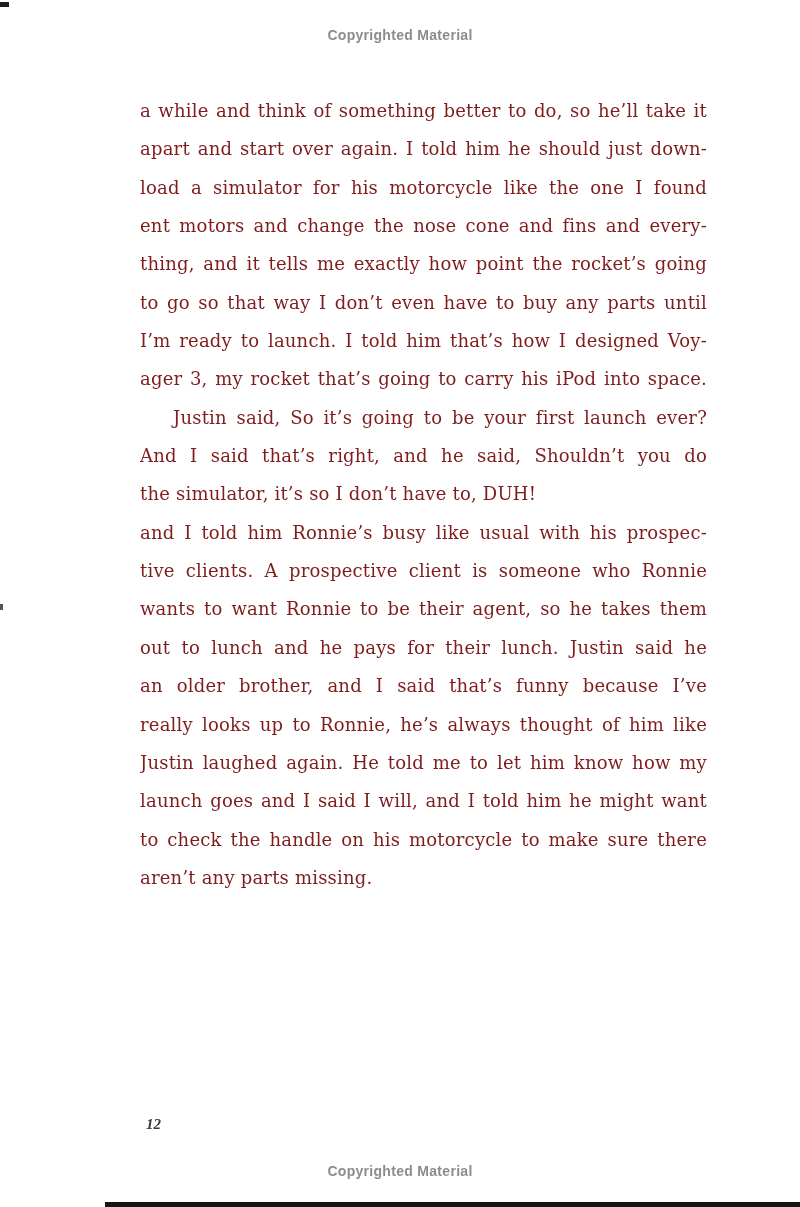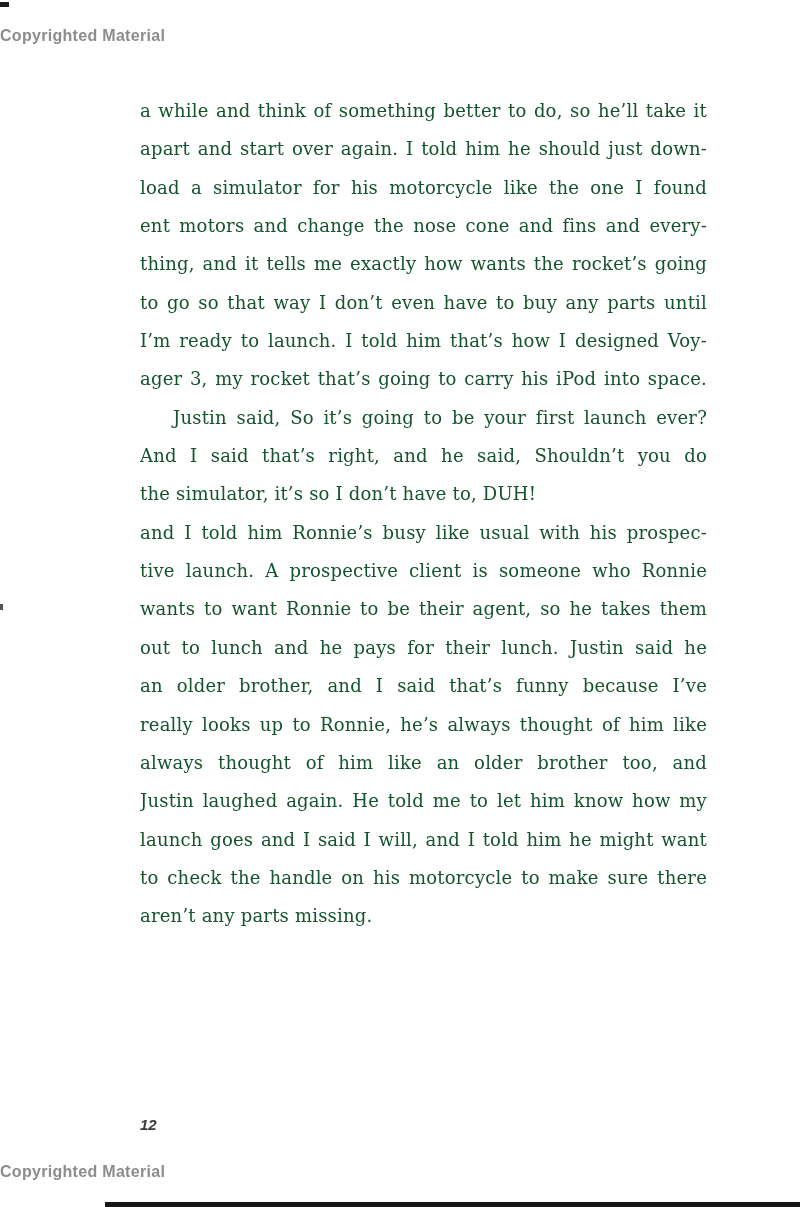--- a/index.html
+++ b/index.html
@@ -12,36 +12,36 @@
     width: 800px;
     height: 1207px;
     background: #ffffff;
     overflow: hidden;
     font-family: "DejaVu Serif", serif;
   }
   .notice {
     position: absolute;
     left: 0;
     width: 100%;
-    text-align: left;
+    text-align: center;
     font-family: "Liberation Sans", sans-serif;
     font-weight: bold;
-    font-size: 16px;
+    font-size: 14px;
     letter-spacing: 0.3px;
     color: #8c8c8c;
   }
   .notice.top { top: 27px; }
   .notice.bottom { top: 1163px; }
 
   .text-block {
     position: absolute;
     left: 140px;
     top: 92px;
     width: 567px;
-    color: #14532d;
+    color: #7f1d1d;
     font-size: 18px;
     letter-spacing: 0.2px;
   }
   .line {
     height: 38.35px;
     line-height: 38.35px;
     text-align: justify;
     text-align-last: justify;
     overflow: hidden;
     white-space: normal;
@@ -49,23 +49,23 @@
   .line.no-fill {
     text-align: center;
     text-align-last: left;
   }
   .line.indent {
     text-indent: 33px;
   }
 
   .page-number {
     position: absolute;
-    left: 140px;
+    left: 146px;
     top: 1116px;
-    font-family: Liberation Sans, sans-serif;
+    font-family: Liberation Serif, serif;
     font-style: italic;
     font-weight: bold;
     font-size: 15px;
     color: #3a3a3a;
   }
 
   .artifact {
     position: absolute;
     background: #1d1d1d;
   }
@@ -86,34 +86,33 @@
 
 <div class="page">
 
   <div class="notice top">Copyrighted Material</div>
 
   <div class="text-block">
       <div class="line">a while and think of something better to do, so he’ll take it</div>
       <div class="line">apart and start over again. I told him he should just down-</div>
       <div class="line">load a simulator for his motorcycle like the one I found</div>
       <div class="line">ent motors and change the nose cone and fins and every-</div>
-      <div class="line">thing, and it tells me exactly how wants the rocket’s going</div>
+      <div class="line">thing, and it tells me exactly how point the rocket’s going</div>
       <div class="line">to go so that way I don’t even have to buy any parts until</div>
       <div class="line">I’m ready to launch. I told him that’s how I designed Voy-</div>
       <div class="line">ager 3, my rocket that’s going to carry his iPod into space.</div>
       <div class="line indent">Justin said, So it’s going to be your first launch ever?</div>
       <div class="line">And I said that’s right, and he said, Shouldn’t you do</div>
       <div class="line no-fill">the simulator, it’s so I don’t have to, DUH!</div>
       <div class="line">and I told him Ronnie’s busy like usual with his prospec-</div>
-      <div class="line">tive launch. A prospective client is someone who Ronnie</div>
+      <div class="line">tive clients. A prospective client is someone who Ronnie</div>
       <div class="line">wants to want Ronnie to be their agent, so he takes them</div>
       <div class="line">out to lunch and he pays for their lunch. Justin said he</div>
       <div class="line">an older brother, and I said that’s funny because I’ve</div>
       <div class="line">really looks up to Ronnie, he’s always thought of him like</div>
-      <div class="line">always thought of him like an older brother too, and</div>
       <div class="line">Justin laughed again. He told me to let him know how my</div>
       <div class="line">launch goes and I said I will, and I told him he might want</div>
       <div class="line">to check the handle on his motorcycle to make sure there</div>
       <div class="line no-fill">aren’t any parts missing.</div>
     </div>
 
   <div class="page-number">12</div>
 
   <div class="notice bottom">Copyrighted Material</div>
 

